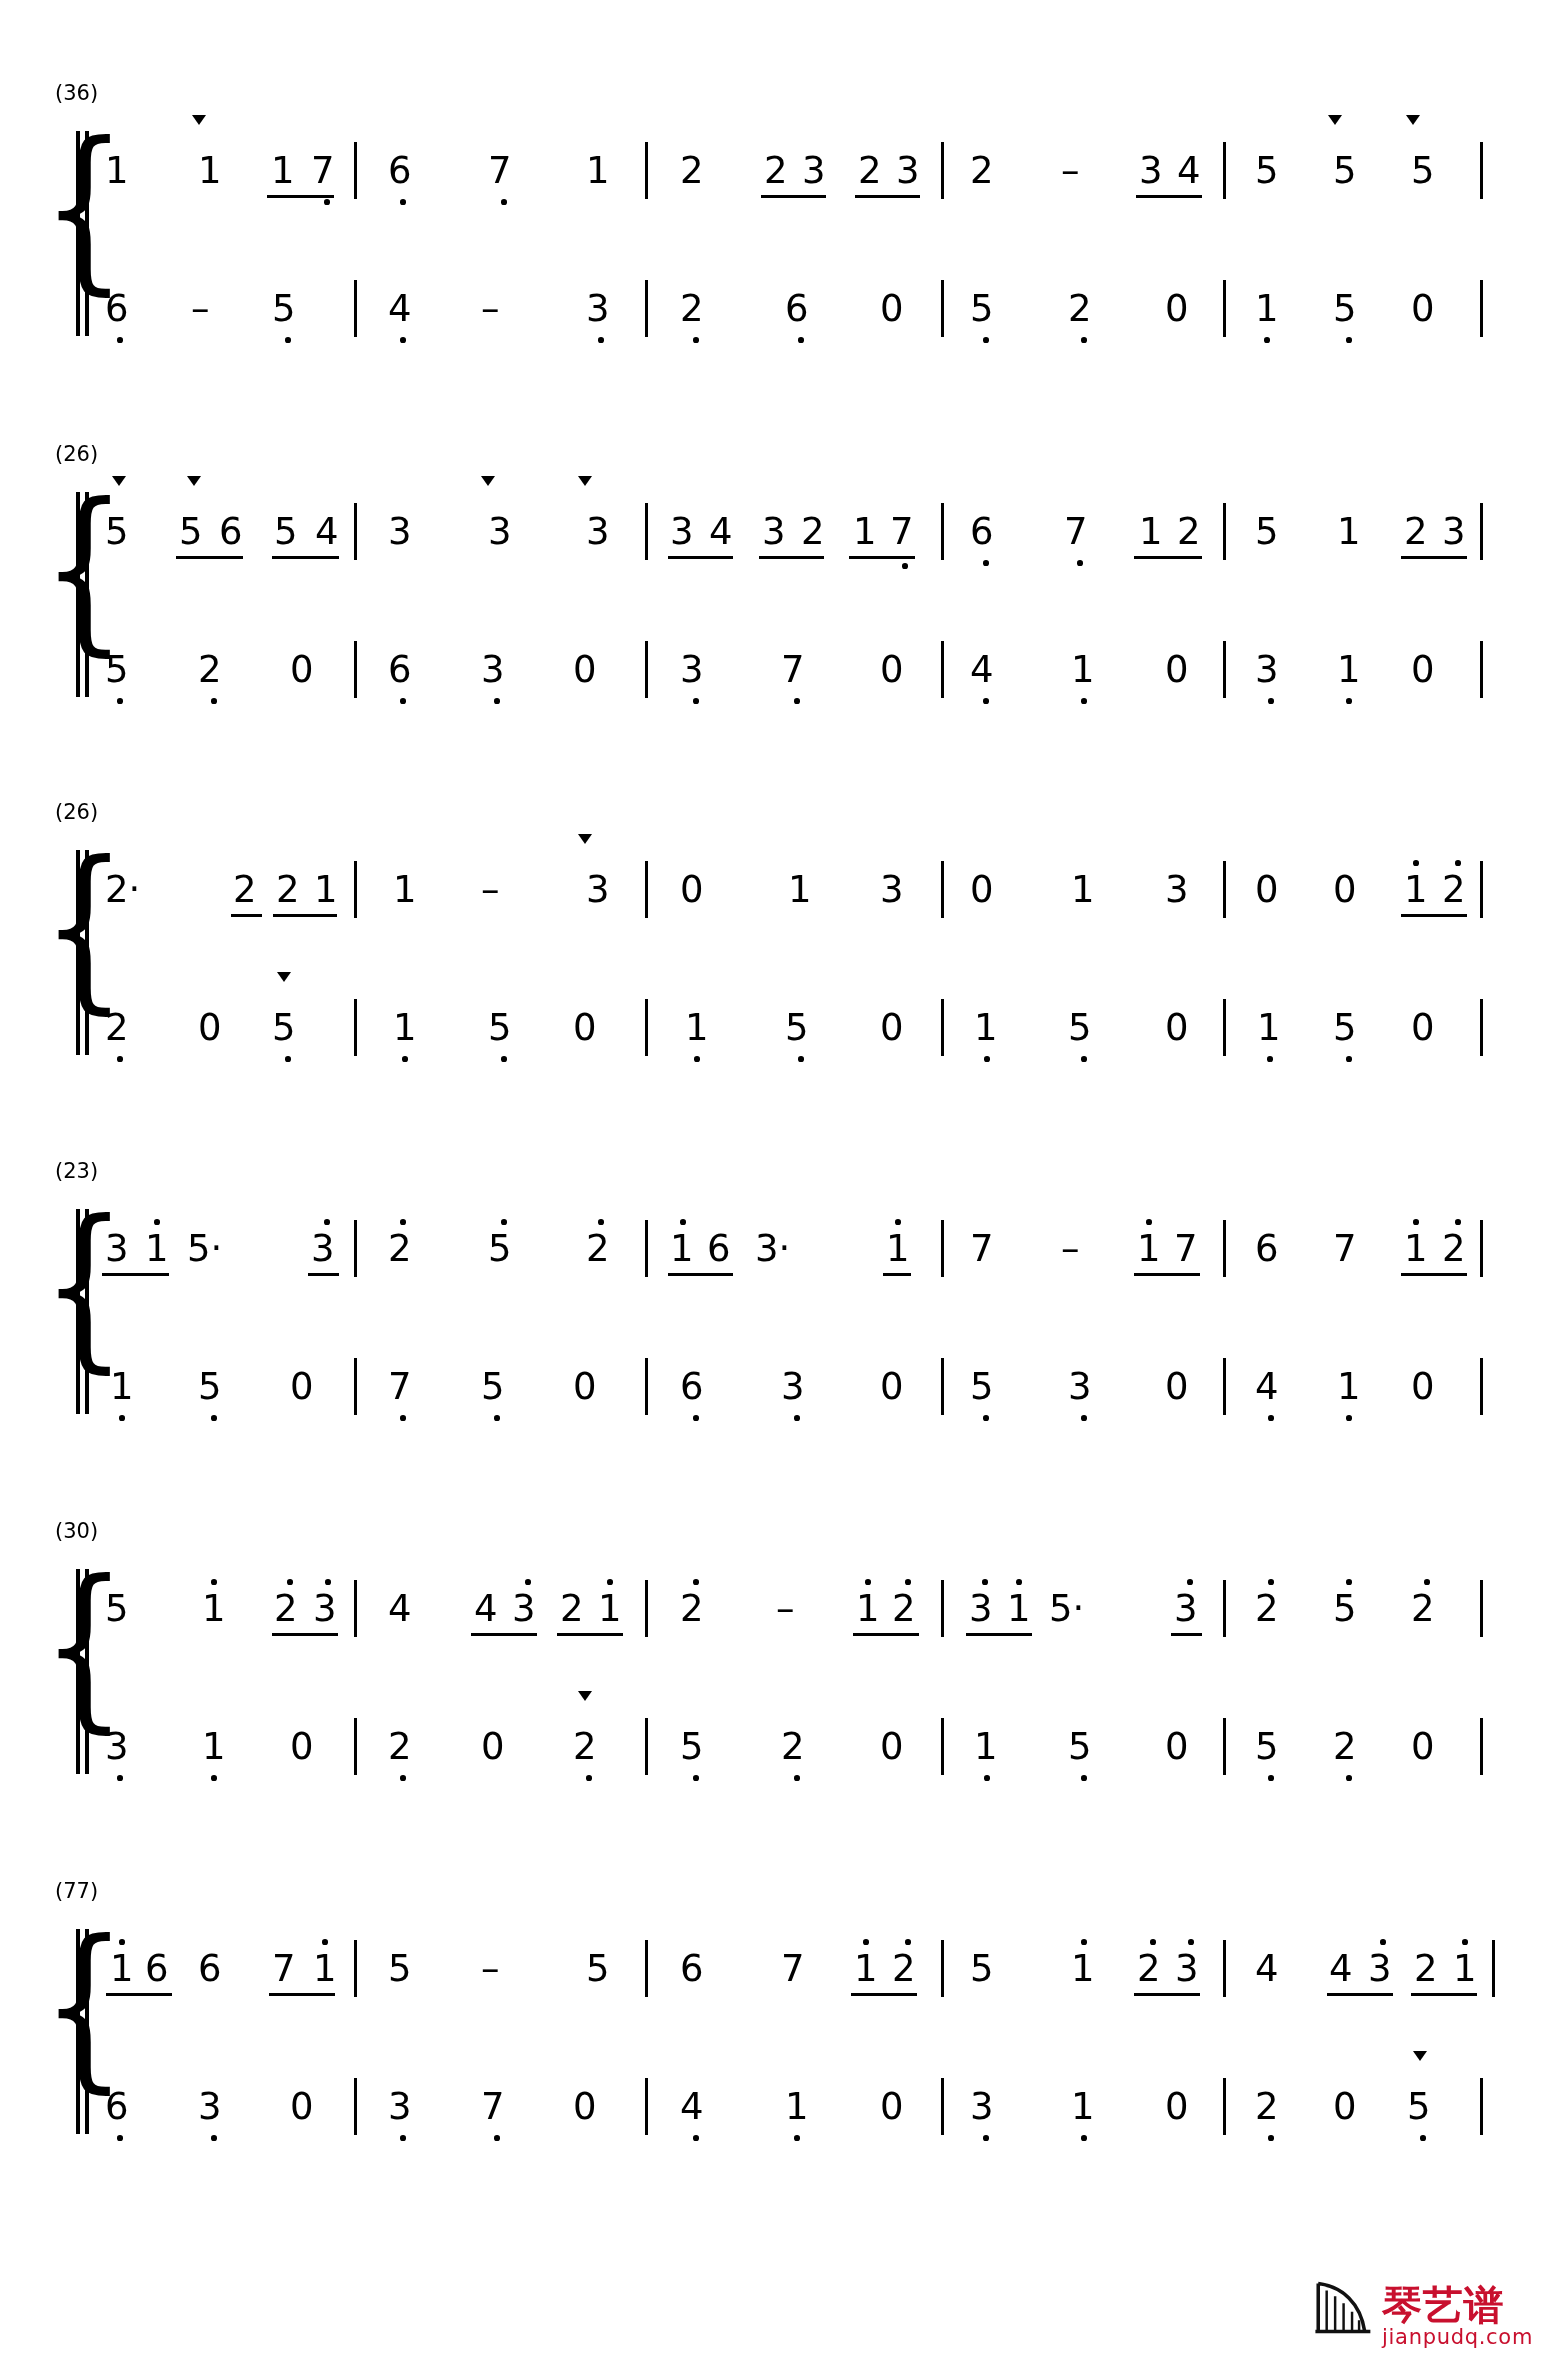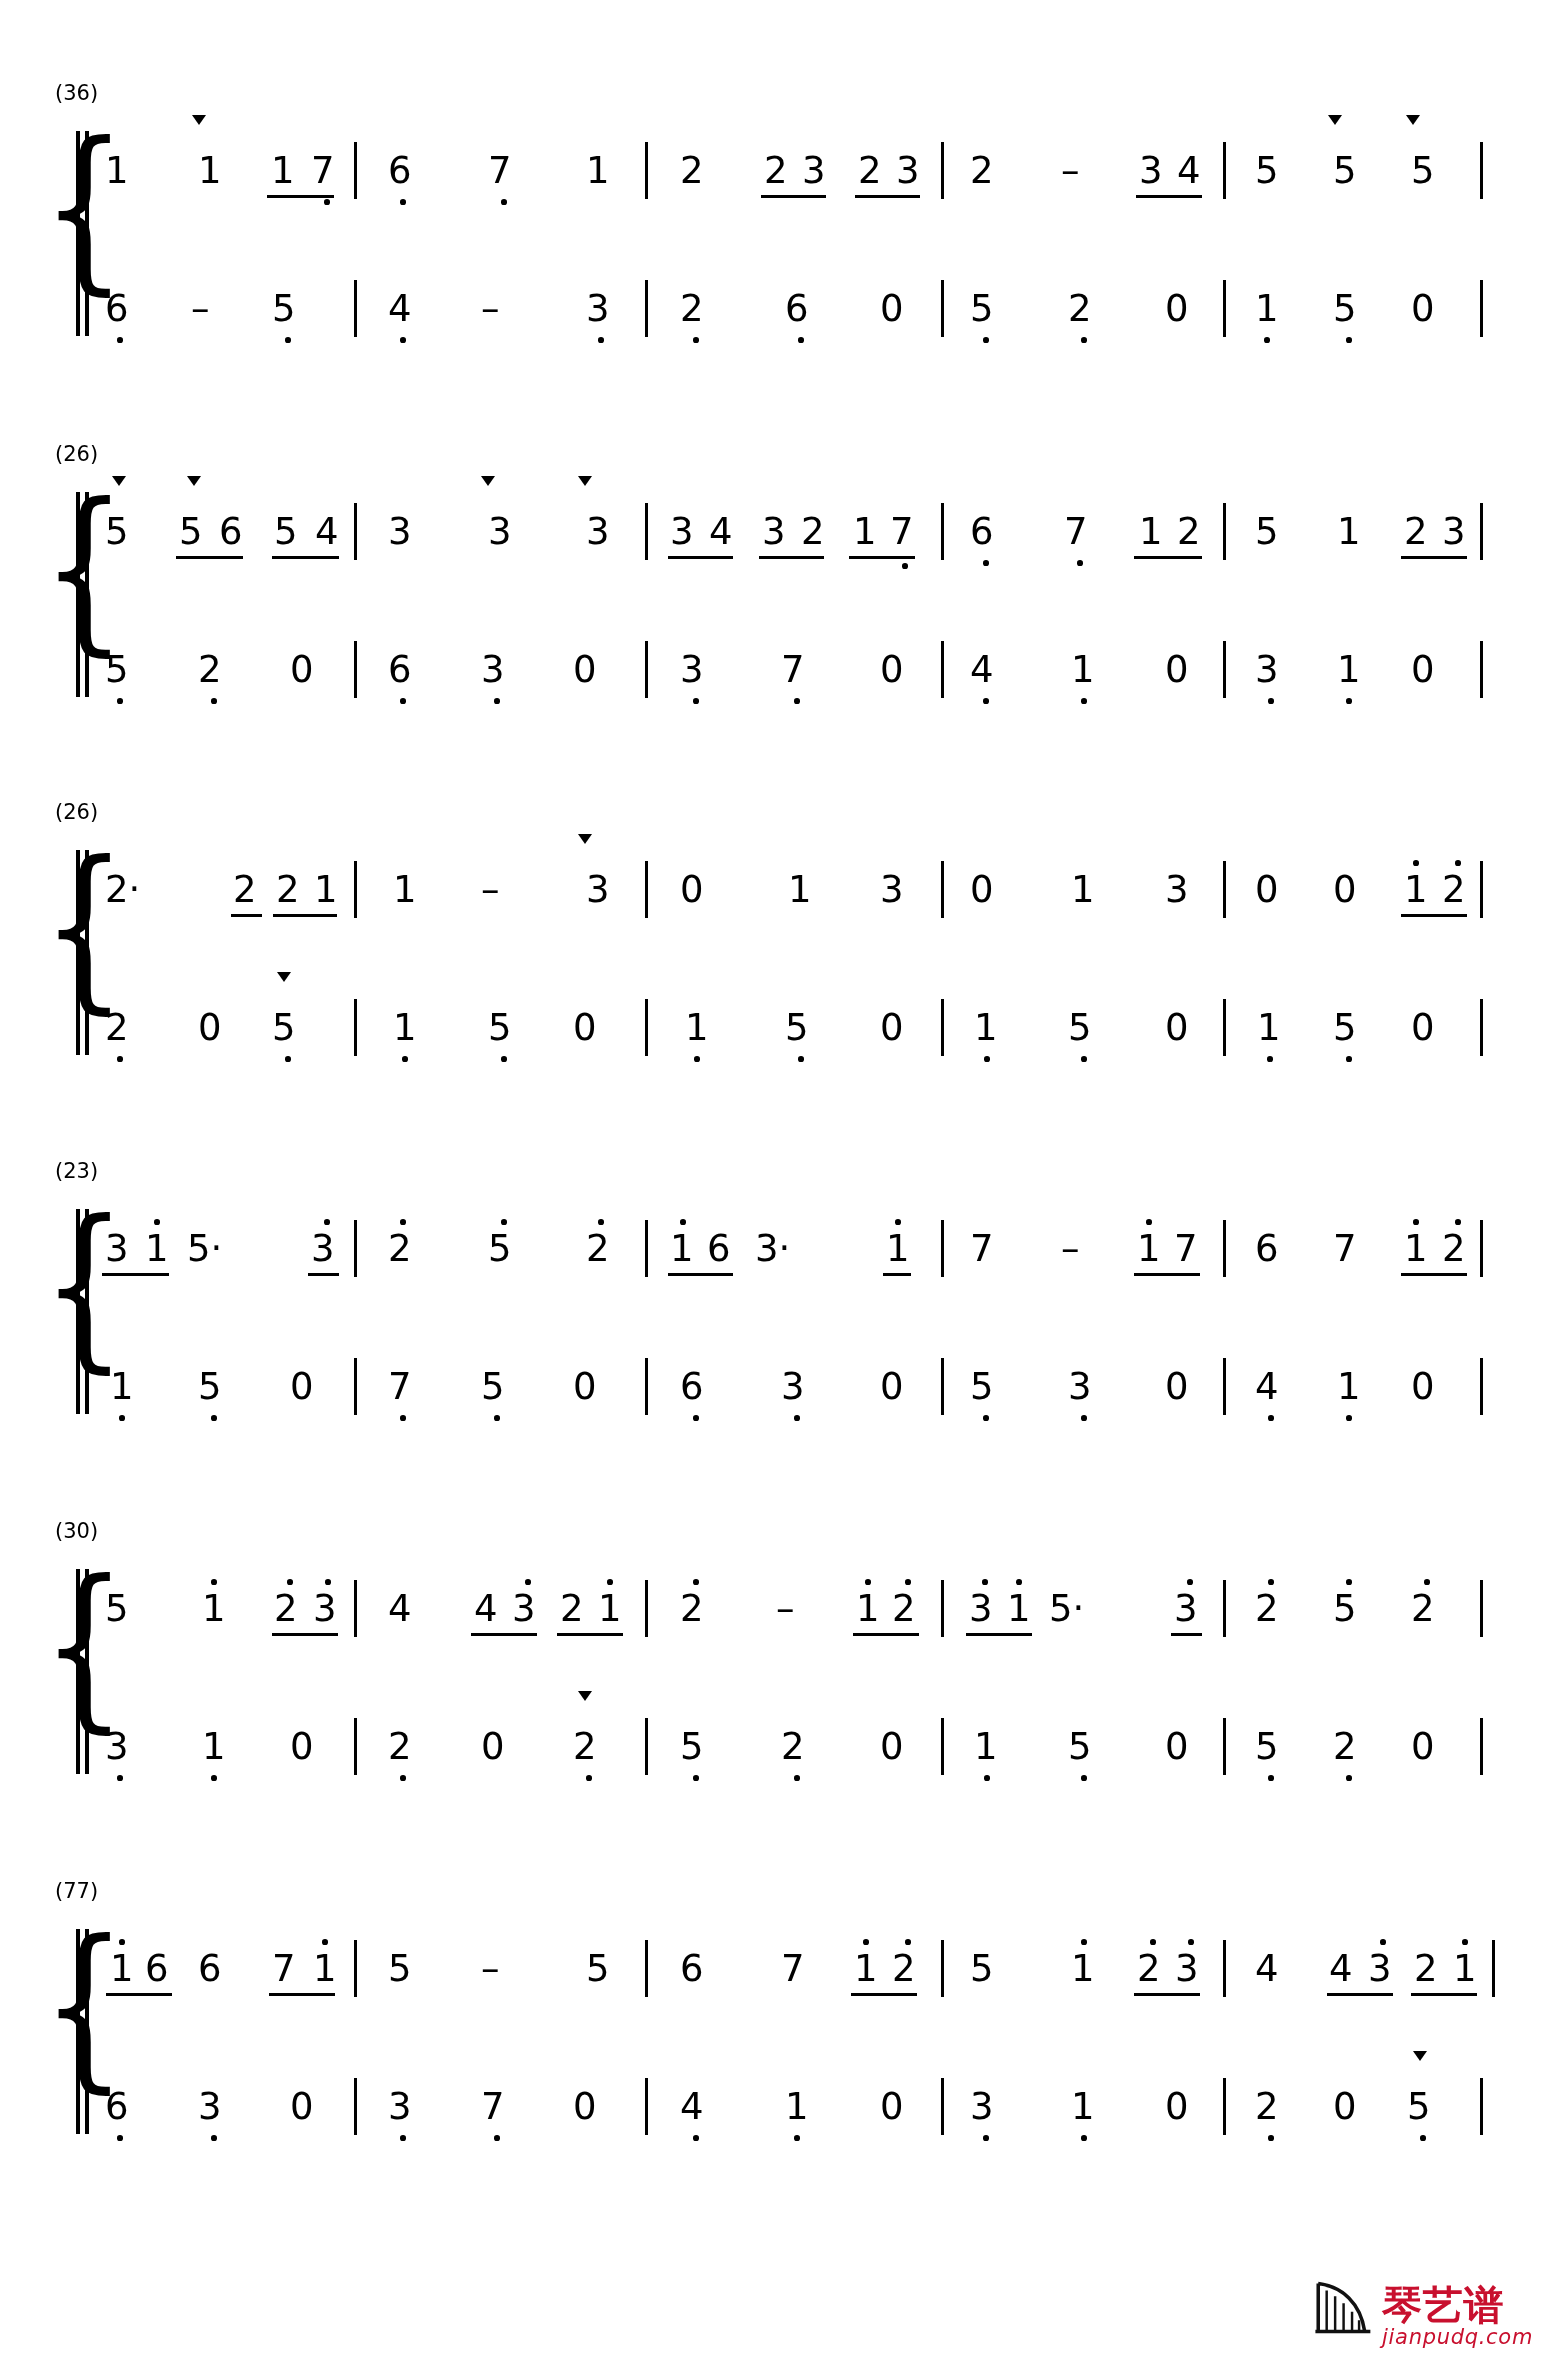--- a/index.html
+++ b/index.html
@@ -119,21 +119,20 @@
     letter-spacing: 0.7px;
   }
   .logo-en {
     position: absolute;
     left: 68px;
     top: 47px;
     font-size: 21px;
     color: #c8102e;
     font-family: "DejaVu Sans", sans-serif;
     letter-spacing: 0.7px;
-    font-style: italic;
   }
 </style>
 </head>
 <body>
 
 <div class="sheet">
 
 <div class="system" style="top:145px;height:304px;">
   <div class="measure-num" style="left:55px;top:-64px;">(36)</div>
   <div class="brace" style="left:42px;top:-25px;">{</div>

